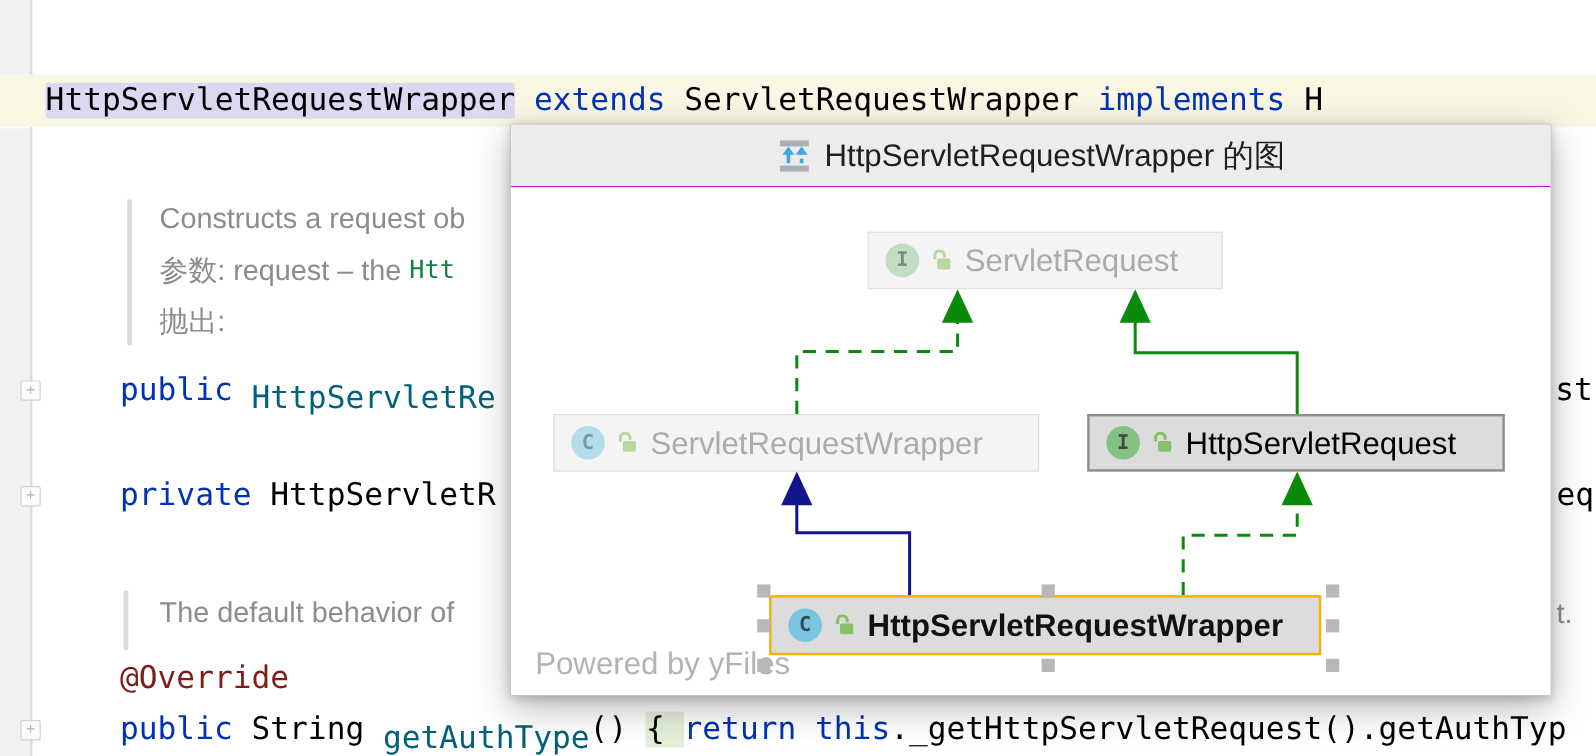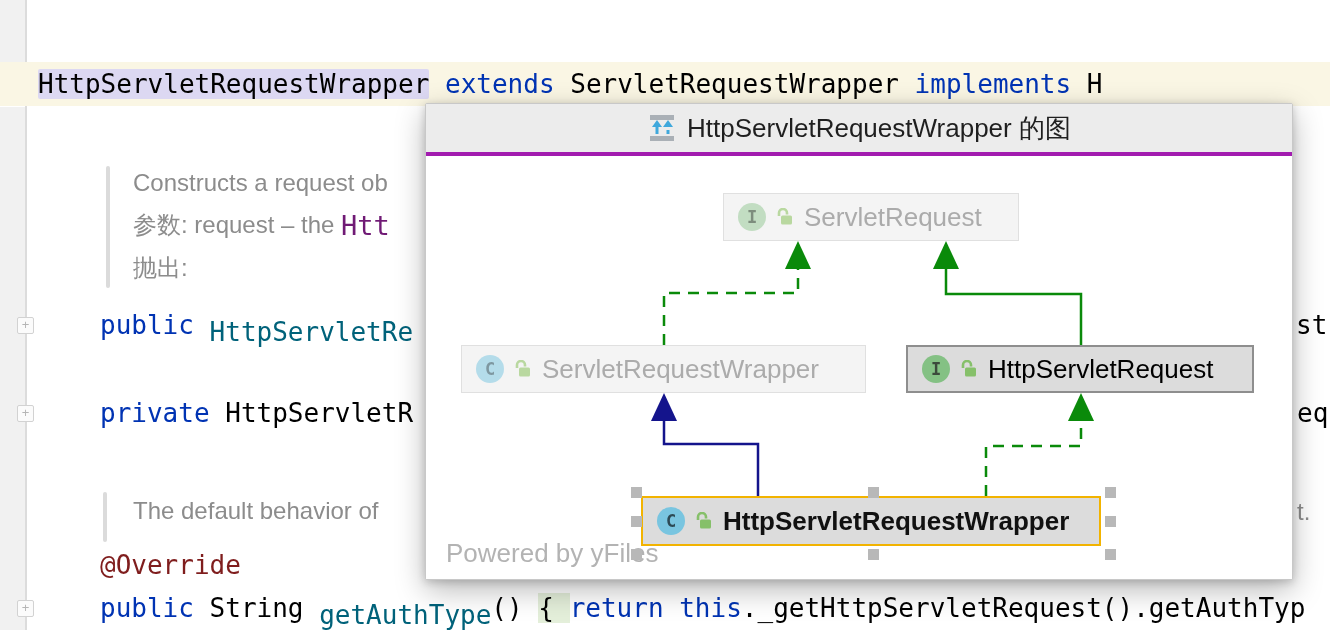--- a/index.html
+++ b/index.html
@@ -26,32 +26,32 @@
   .decl { color:#00627a;margin-top:13px; }
   .ann  { color:#7f1d1d; }
   .plain{ color:#000000; }
   .hl-ident { background:#dcd8f2; border-radius:2px; }
   .hl-brace { background:#e4efda; }
 
   
   .doc-bar { position:absolute; width:4px; background:#dbdbdb; border-radius:2px; z-index:2; }
   .doc-line { position:absolute; left:133px; white-space:pre; font-size:24px; color:#8c8c8c;
               display:flex; align-items:center; height:36px; z-index:2; }
-  .doc-code { font-family:"DejaVu Sans Mono","Liberation Mono",monospace; font-size:27px; color:#701a75; }
+  .doc-code { font-family:"DejaVu Sans Mono","Liberation Mono",monospace; font-size:21px; color:#15803d; }
 
   
   .frag { position:absolute; white-space:pre; font-family:"DejaVu Sans Mono","Liberation Mono",monospace;
           font-size:26px; color:#000; z-index:2; }
   .frag-doc { font-family:"Liberation Sans",sans-serif; font-size:24px; color:#8c8c8c; }
 
   
   .popup { position:absolute; left:425px; top:103px; width:868px; height:477px;
            background:#ffffff; border:1px solid #c8c8c8; border-radius:2px;
            box-shadow:0 10px 30px rgba(0,0,0,0.28), 0 2px 8px rgba(0,0,0,0.18); z-index:10; }
-  .popup-titlebar { height:52px; background:#ececec; border-bottom:4px solid #a21caf;
+  .popup-titlebar { height:52px; background:#ececec; border-bottom:1px solid #a21caf;
                     display:flex; align-items:center; justify-content:center; gap:10px; }
   .popup-title { font-size:26px; color:#1f1f1f; }
   .canvas { position:relative; width:866px; height:423px; background:#ffffff; overflow:hidden; }
   .edges { position:absolute; left:0; top:0; }
 
   .node { position:absolute; display:flex; align-items:center; gap:10px; padding-left:14px;
           background:#f4f4f4; border:1.5px solid #e0e0e0; }
   .node .label { font-size:26px; color:#ababab; }
   .node.active { background:#dcdcdc; border:2px solid #8e8e8e; }
   .node.active .label { color:#000000; font-weight:400; }

